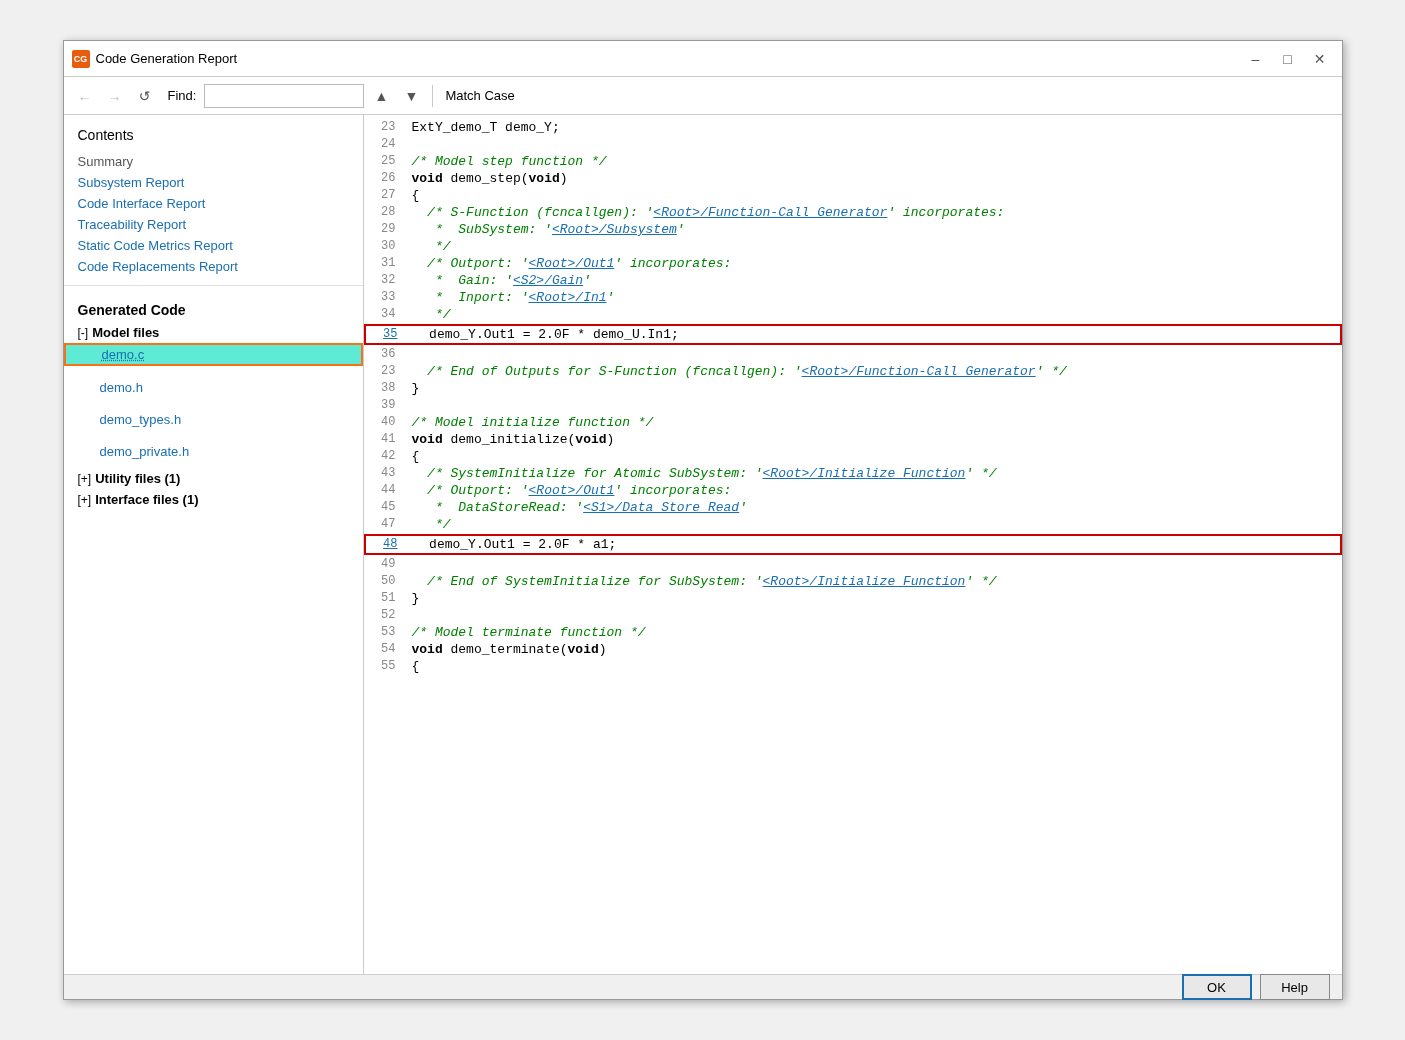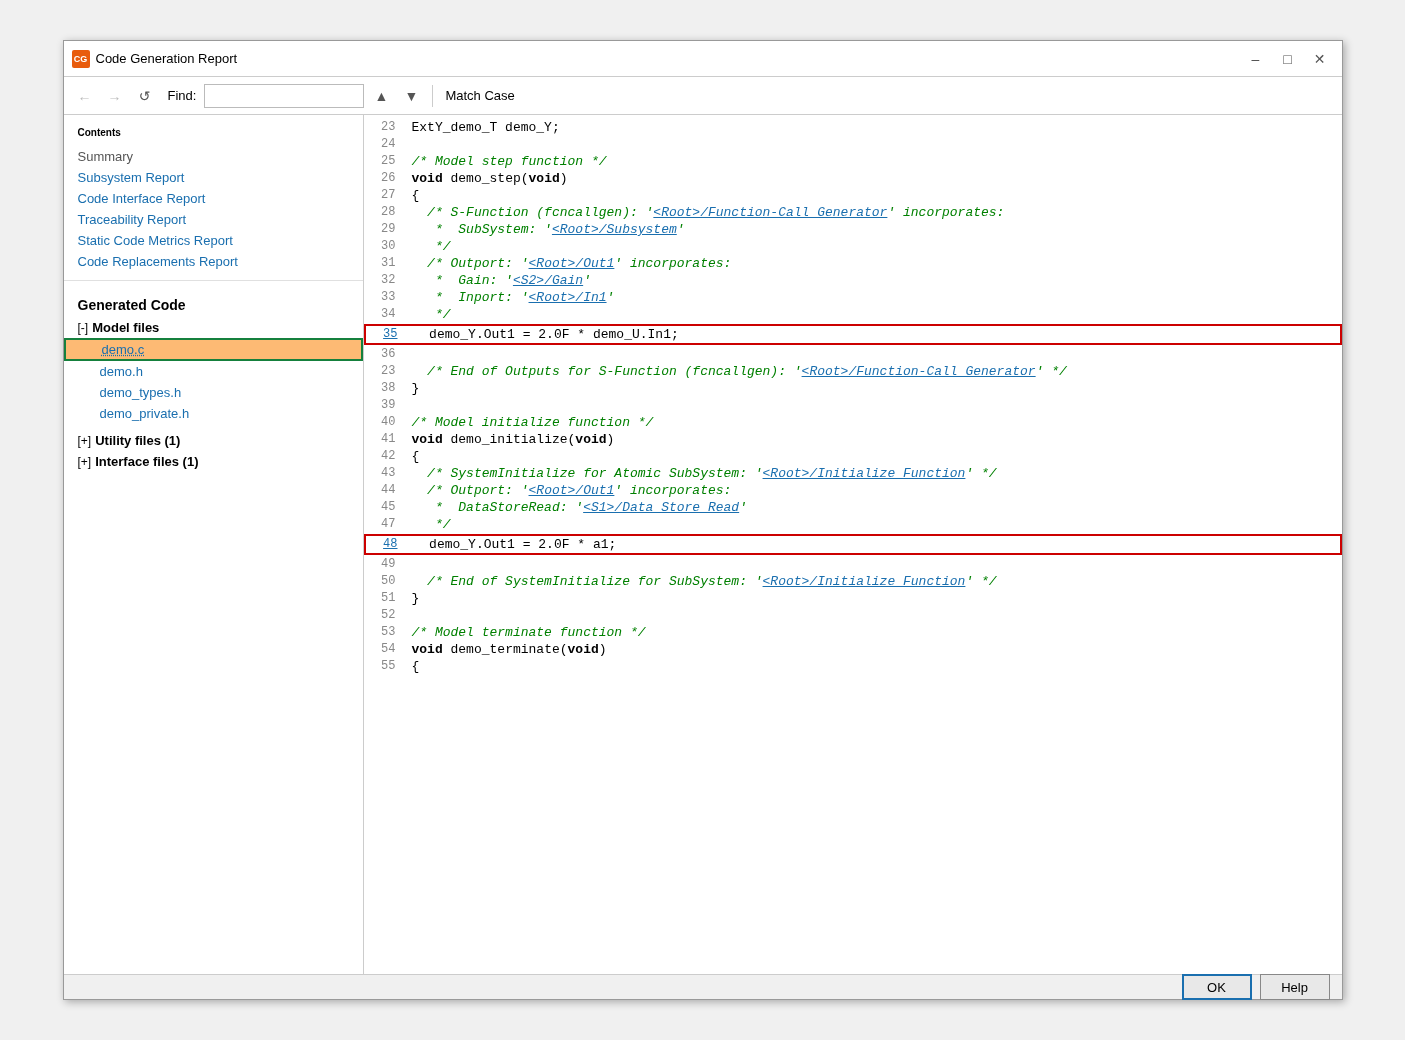--- a/index.html
+++ b/index.html
@@ -111,22 +111,22 @@
     
     .sidebar {
       width: 300px;
       border-right: 1px solid #ccc;
       overflow-y: auto;
       padding: 12px 0;
       flex-shrink: 0;
       background: #fff;
     }
     .sidebar-section-title {
-      font-size: 10px;
-      font-weight: bold;
+      font-size: 14px;
+      font-weight: normal;
       padding: 0 14px 8px 14px;
       color: #000;
     }
     .sidebar-link {
       display: block;
       padding: 3px 14px;
       color: #1a6faf;
       text-decoration: none;
       font-size: 13px;
       cursor: pointer;
@@ -158,31 +158,31 @@
       margin-right: 4px;
       color: #000;
       font-size: 12px;
       cursor: pointer;
     }
     .tree-item .item-label {
       font-weight: bold;
       color: #000;
     }
     .tree-child {
-      padding: 3px 14px 3px 36px;
+      padding: 14px 14px 3px 36px;
       display: block;
       font-size: 13px;
     }
     .tree-child a {
       color: #1a6faf;
       text-decoration: none;
     }
     .tree-child-active {
-      background: #fdba74;
-      border: 2px solid #15803d;
+      background: #5eead4;
+      border: 2px solid #f97316;
       display: block;
       padding: 2px 4px 2px 36px;
     }
     .tree-child-active a {
       color: #1a6faf;
       text-decoration: underline dotted;
     }
     
     
     .code-panel {

